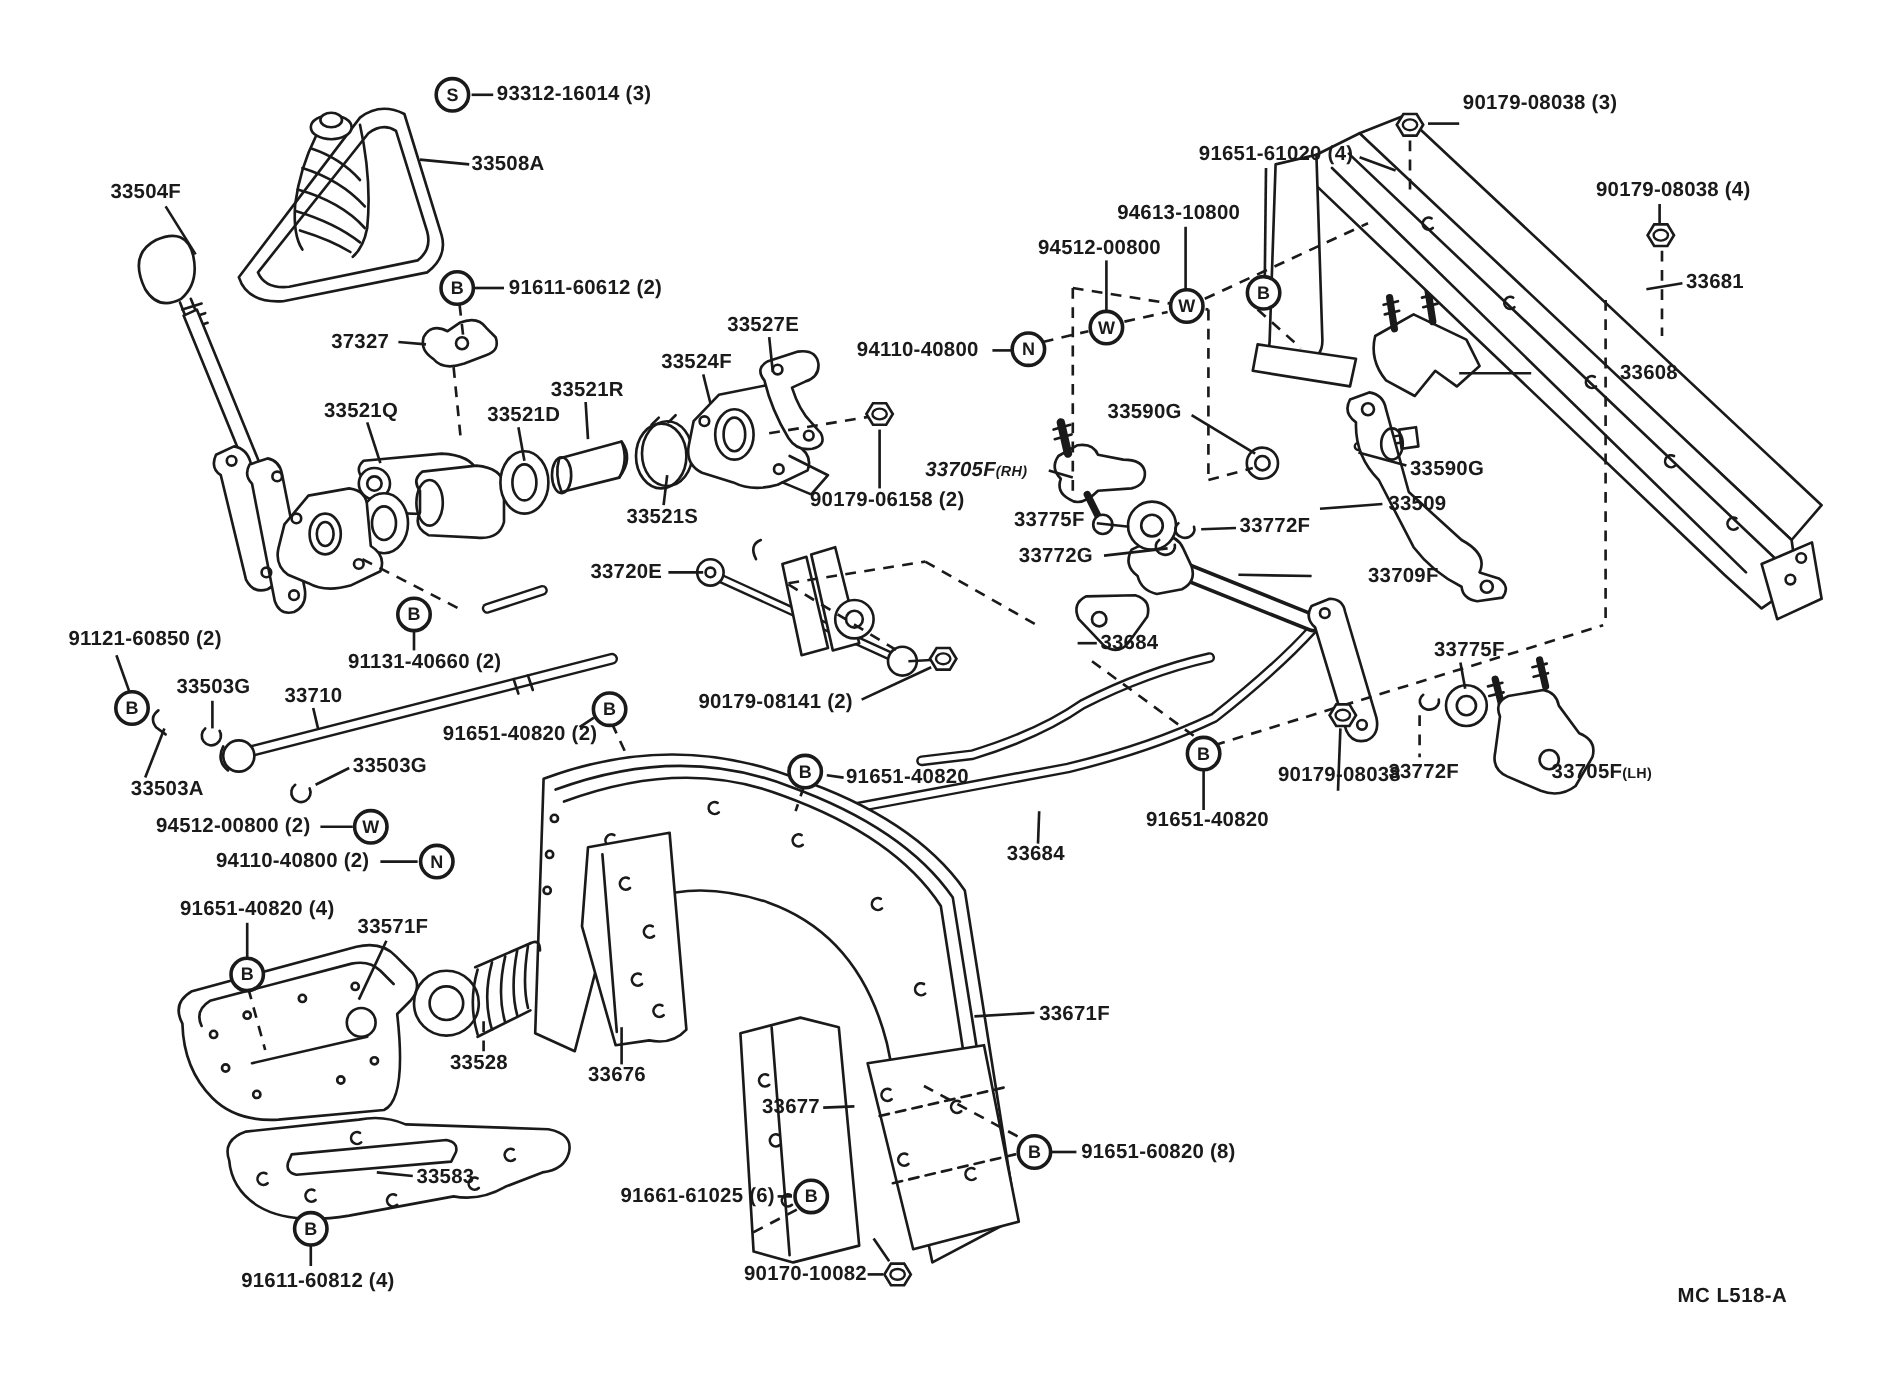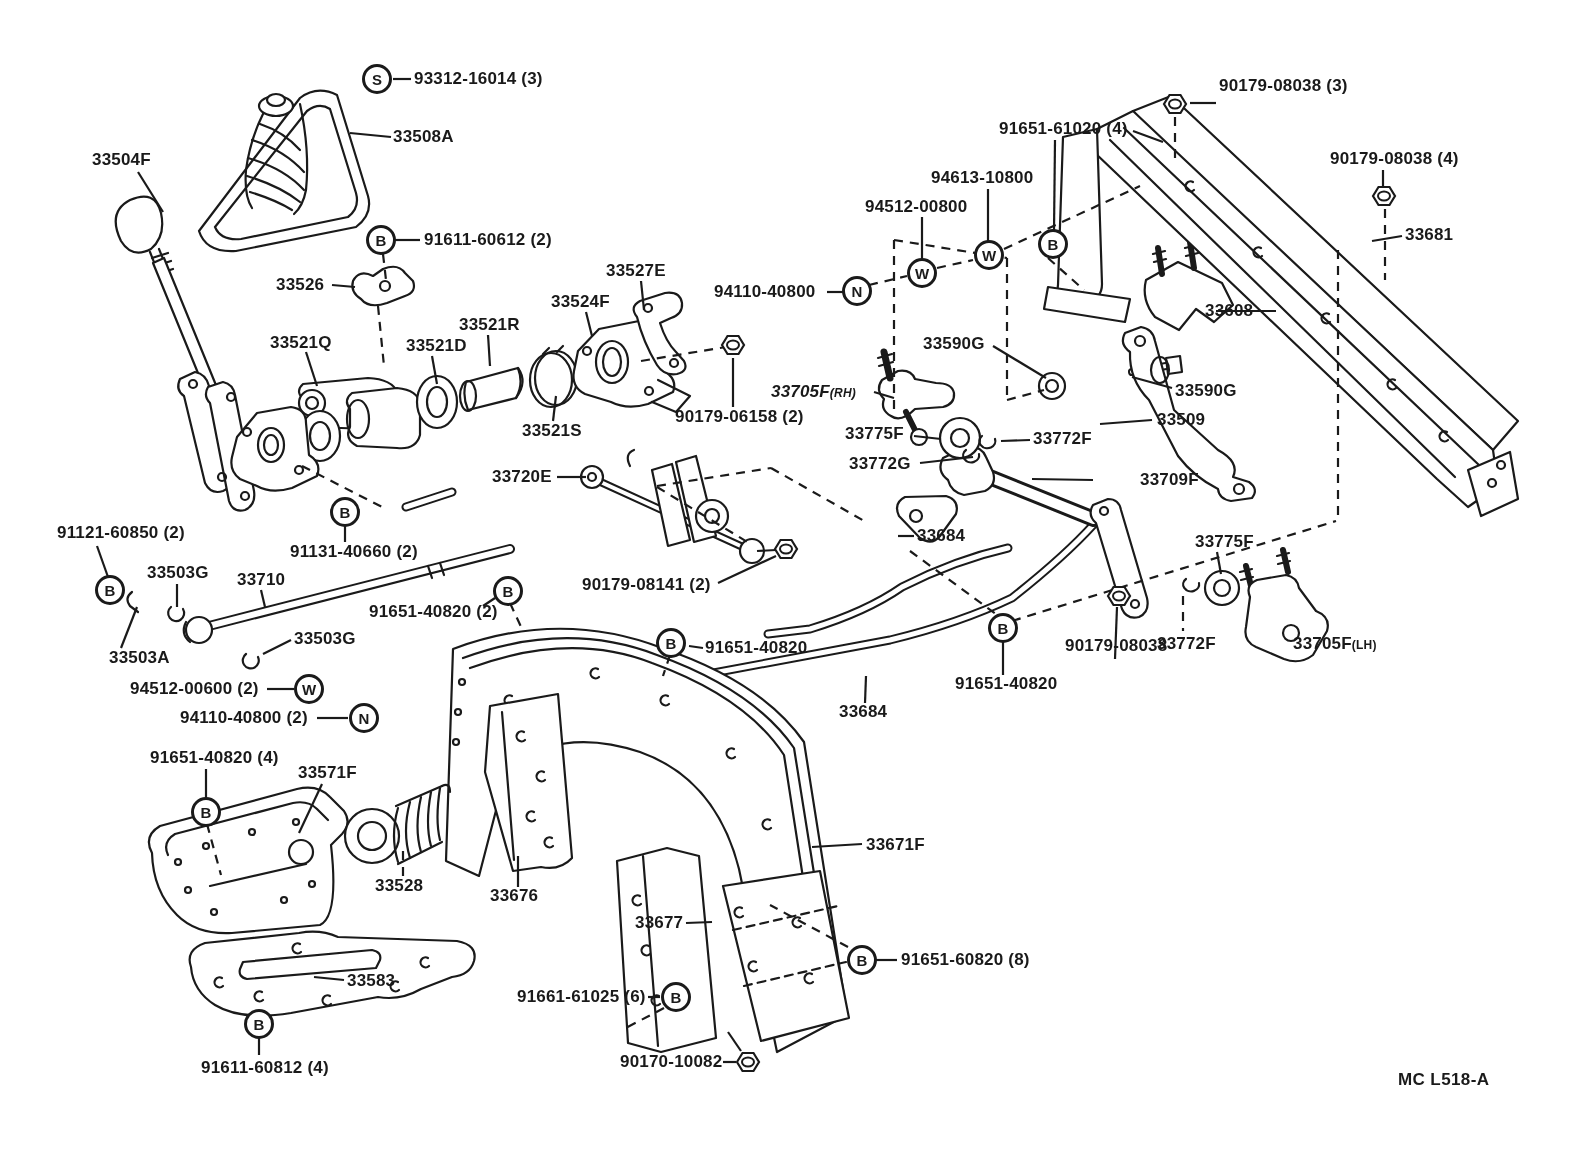--- a/index.html
+++ b/index.html
@@ -411,48 +411,48 @@
         <polygon points="-11,0 -5.5,-9 5.5,-9 11,0 5.5,9 -5.5,9" fill="#fff" stroke="#1a1a1a" stroke-width="2.2"></polygon>
         <ellipse cx="0" cy="0" rx="6" ry="4.5" fill="none" stroke="#1a1a1a" stroke-width="2"></ellipse>
       </g>
     </svg>
 
   <div class="labels-layer">
       <div class="plabel" style="left: 414px; top: 79px;"><span>93312-16014 (3)</span></div>
       <div class="plabel" style="left: 393px; top: 137px;"><span>33508A</span></div>
       <div class="plabel" style="left: 92px; top: 160px;"><span>33504F</span></div>
       <div class="plabel" style="left: 424px; top: 240px; text-align: right;"><span>91611-60612 (2)</span></div>
-      <div class="plabel" style="left: 276px; top: 285px;"><span>33526</span></div>
+      <div class="plabel" style="left: 276px; top: 285px;"><span>37327</span></div>
       <div class="plabel" style="left: 606px; top: 271px;"><span>33527E</span></div>
       <div class="plabel" style="left: 551px; top: 302px;"><span>33524F</span></div>
       <div class="plabel" style="left: 459px; top: 325px;"><span>33521R</span></div>
       <div class="plabel" style="left: 270px; top: 343px;"><span>33521Q</span></div>
       <div class="plabel" style="left: 406px; top: 346px;"><span>33521D</span></div>
       <div class="plabel" style="left: 714px; top: 292px;"><span>94110-40800</span></div>
       <div class="plabel" style="left: 675px; top: 417px;"><span>90179-06158 (2)</span></div>
       <div class="plabel" style="left: 522px; top: 431px; text-align: right;"><span>33521S</span></div>
       <div class="plabel" style="left: 771px; top: 392px; font-style: italic;"><span>33705F</span><span class="suffix">(RH)</span></div>
       <div class="plabel" style="left: 923px; top: 344px;"><span>33590G</span></div>
-      <div class="plabel" style="left: 1205px; top: 311px; text-align: right;"><span>33608</span></div>
+      <div class="plabel" style="left: 1350px; top: 311px; text-align: right;"><span>33608</span></div>
       <div class="plabel" style="left: 1175px; top: 391px;"><span>33590G</span></div>
       <div class="plabel" style="left: 1157px; top: 420px;"><span>33509</span></div>
       <div class="plabel" style="left: 845px; top: 434px;"><span>33775F</span></div>
       <div class="plabel" style="left: 1033px; top: 439px;"><span>33772F</span></div>
       <div class="plabel" style="left: 849px; top: 464px;"><span>33772G</span></div>
       <div class="plabel" style="left: 1097px; top: 480px; margin-left: 43px;"><span>33709F</span></div>
       <div class="plabel" style="left: 492px; top: 477px;"><span>33720E</span></div>
       <div class="plabel" style="left: 917px; top: 536px;"><span>33684</span></div>
       <div class="plabel" style="left: 57px; top: 533px;"><span>91121-60850 (2)</span></div>
       <div class="plabel" style="left: 147px; top: 573px;"><span>33503G</span></div>
       <div class="plabel" style="left: 237px; top: 580px;"><span>33710</span></div>
       <div class="plabel" style="left: 290px; top: 552px;"><span>91131-40660 (2)</span></div>
       <div class="plabel" style="left: 349px; top: 612px; margin-left: 20px;"><span>91651-40820 (2)</span></div>
       <div class="plabel" style="left: 109px; top: 658px;"><span>33503A</span></div>
       <div class="plabel" style="left: 294px; top: 639px;"><span>33503G</span></div>
-      <div class="plabel" style="left: 130px; top: 689px;"><span>94512-00600 (2)</span></div>
+      <div class="plabel" style="left: 130px; top: 689px;"><span>94512-00800 (2)</span></div>
       <div class="plabel" style="left: 180px; top: 718px;"><span>94110-40800 (2)</span></div>
       <div class="plabel" style="left: 150px; top: 758px;"><span>91651-40820 (4)</span></div>
       <div class="plabel" style="left: 298px; top: 773px;"><span>33571F</span></div>
       <div class="plabel" style="left: 375px; top: 886px;"><span>33528</span></div>
       <div class="plabel" style="left: 490px; top: 896px;"><span>33676</span></div>
       <div class="plabel" style="left: 347px; top: 981px;"><span>33583</span></div>
       <div class="plabel" style="left: 201px; top: 1068px;"><span>91611-60812 (4)</span></div>
       <div class="plabel" style="left: 635px; top: 923px;"><span>33677</span></div>
       <div class="plabel" style="left: 901px; top: 960px;"><span>91651-60820 (8)</span></div>
       <div class="plabel" style="left: 517px; top: 997px;"><span>91661-61025 (6)</span></div>

